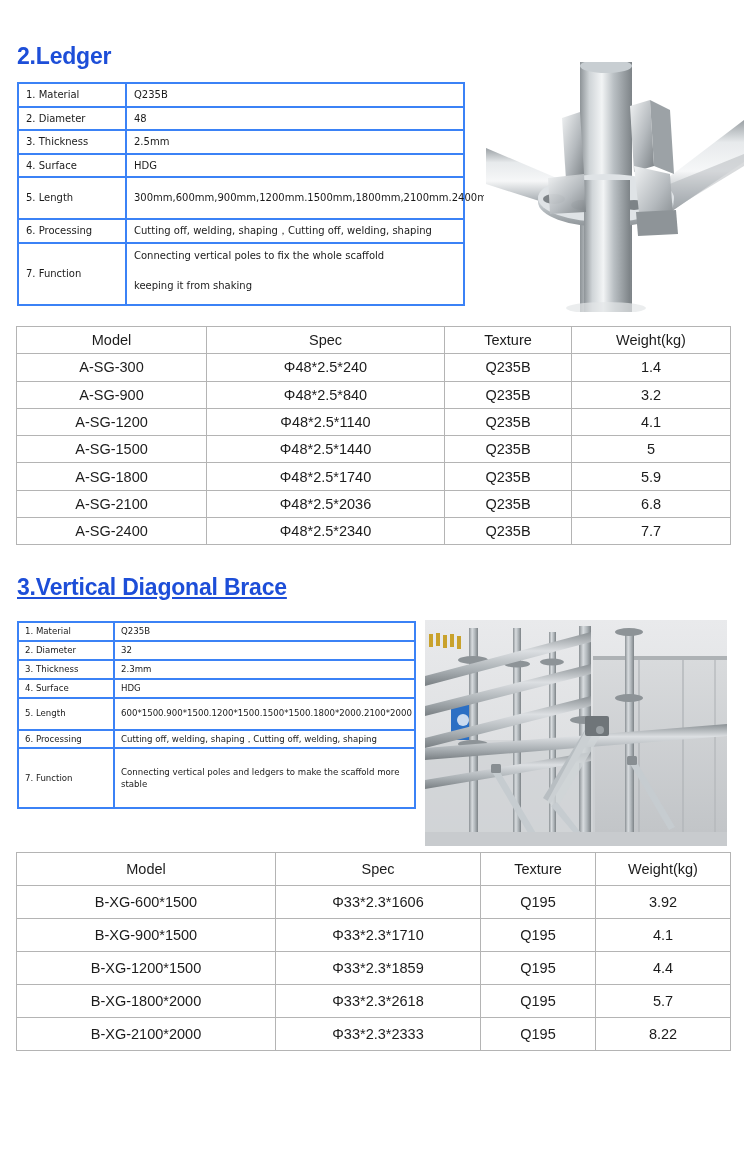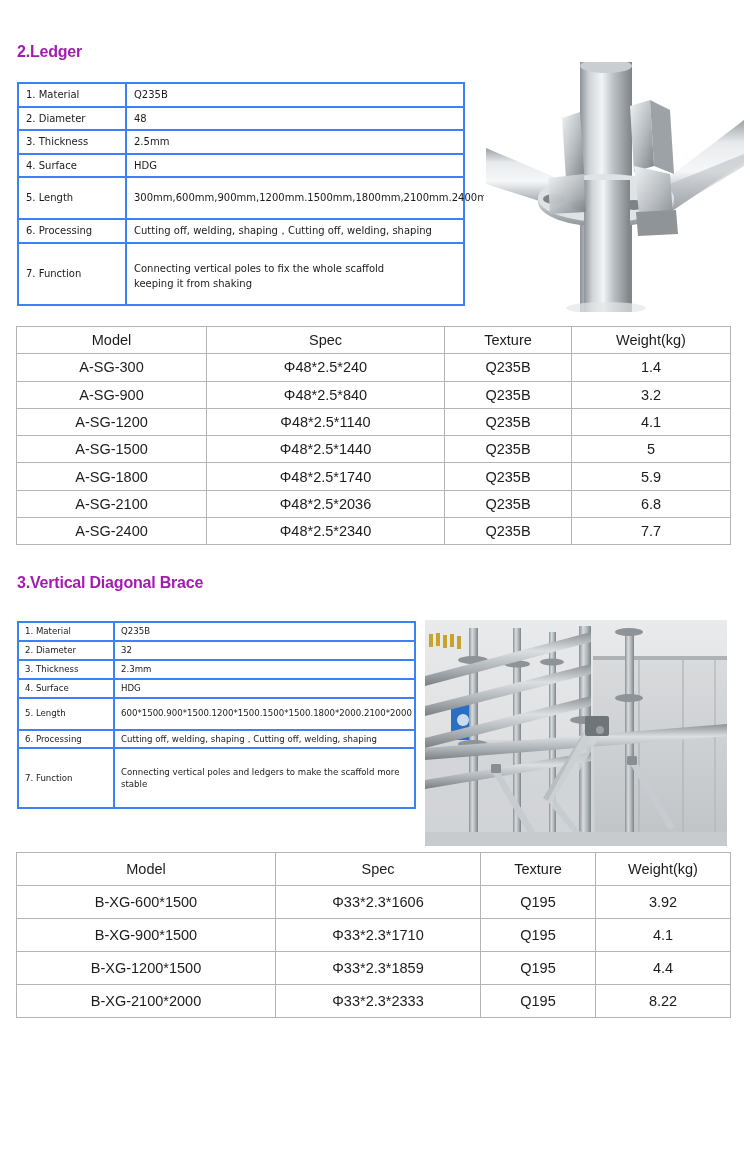--- a/index.html
+++ b/index.html
@@ -9,28 +9,28 @@
     background: #ffffff;
     font-family: "Liberation Sans", sans-serif;
     color: #1a1a1a;
     overflow: hidden;
   }
   .page { position: relative; width: 750px; height: 1149px; background:#fff; }
 
   
   .section-heading {
     position: absolute;
-    font-size: 16px;
+    font-size: 23px;
     font-weight: bold;
     letter-spacing: -0.2px;
-    color: #a21caf;
+    color: #1d4ed8;
     white-space: nowrap;
   }
   #heading-ledger { left: 17px; top: 43px; }
-  #heading-brace  { left: 17px; top: 574px; }
+  #heading-brace  { left: 17px; top: 574px; text-decoration: underline; }
 
   
   .spec-table {
     position: absolute;
     border-collapse: collapse;
     table-layout: fixed;
     background: #fff;
   }
   .spec-table td {
     border: 2px solid #3b82f6;
@@ -129,23 +129,23 @@
       <tr style="height:42px">
         <td class="key">5. Length</td>
         <td class="val two-line">300mm,600mm,900mm,1200mm.1500mm,1800mm,2100mm.2400mm</td>
       </tr>
       <tr>
         <td class="key">6. Processing</td>
         <td class="val">Cutting off, welding, shaping，Cutting off, welding, shaping</td>
       </tr>
       <tr style="height:62px">
         <td class="key">7. Function</td>
-        <td class="val" style="vertical-align:top; padding-top:17px">
+        <td class="val" style="vertical-align:top; padding-top:4px">
           <div>Connecting vertical poles to fix the whole scaffold</div>
-          <div style="margin-top:0">keeping it from shaking</div>
+          <div style="margin-top:15px">keeping it from shaking</div>
         </td>
       </tr>
     </tbody>
   </table>
 
   <div class="photo" id="photo-ledger">
     <svg viewBox="0 0 262 250" preserveAspectRatio="none" aria-hidden="true">
       <defs>
         <linearGradient id="pipeV" x1="0" y1="0" x2="1" y2="0">
           <stop offset="0%" stop-color="#8e9498"></stop>
@@ -416,20 +416,26 @@
         <td>Q195</td>
         <td>4.1</td>
       </tr>
       <tr>
         <td>B-XG-1200*1500</td>
         <td>Φ33*2.3*1859</td>
         <td>Q195</td>
         <td>4.4</td>
       </tr>
       <tr>
+        <td>B-XG-1800*2000</td>
+        <td>Φ33*2.3*2618</td>
+        <td>Q195</td>
+        <td>5.7</td>
+      </tr>
+      <tr>
         <td>B-XG-2100*2000</td>
         <td>Φ33*2.3*2333</td>
         <td>Q195</td>
         <td>8.22</td>
       </tr>
     </tbody>
   </table>
 
 </div>
 

